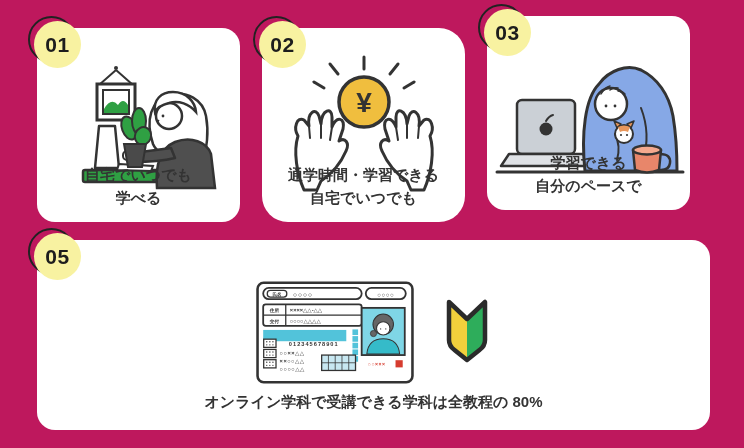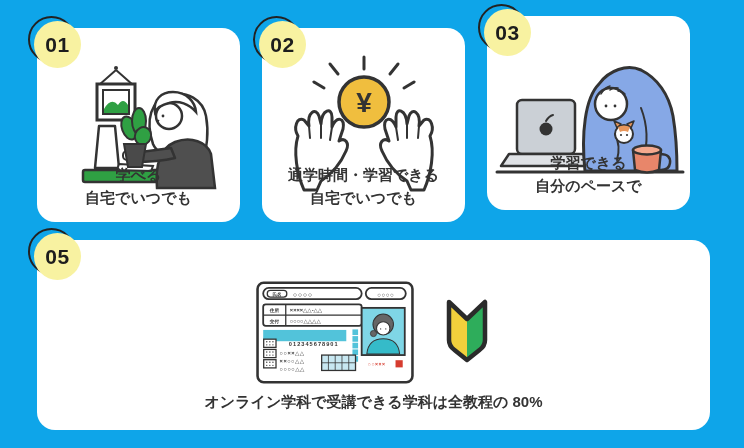--- a/index.html
+++ b/index.html
@@ -1,25 +1,25 @@
 <!DOCTYPE html>
 <html><head>
 <meta charset="utf-8">
 <style>
   html,body{margin:0;padding:0;}
   .stage{
     position:relative;width:744px;height:448px;overflow:hidden;
-    background:#0ea5e9;
+    background:#be185d;
     font-family:"Liberation Sans","DejaVu Sans",sans-serif;
     color:#333;
     text-decoration:underline;
   }
   .card{position:absolute;background:#fff;border-radius:18px;}
   #card1{left:37px;top:28px;width:203px;height:194px;}
-  #card2{left:262px;top:28px;width:203px;height:194px;}
+  #card2{left:262px;top:28px;width:203px;height:194px;border-radius:26px;}
   #card3{left:487px;top:16px;width:203px;height:194px;}
   #card4{left:37px;top:240px;width:673px;height:190px;}
   .badge{position:absolute;left:-9px;top:-12px;width:58px;height:56px;}
   .badge-ring{position:absolute;left:0;top:0;width:47px;height:47px;border:2.5px solid #222;border-radius:50%;box-sizing:border-box;}
   .badge-fill{position:absolute;left:6px;top:5px;width:47px;height:47px;background:#f8f2a1;border-radius:50%;}
   .badge-num{position:absolute;left:6px;top:5px;width:47px;height:47px;display:flex;align-items:center;justify-content:center;
     font-weight:bold;font-size:21px;color:#1d1d1d;letter-spacing:.5px;}
   .illus{position:absolute;left:50%;transform:translateX(-50%);top:26px;}
   .caption{position:absolute;left:0;right:0;bottom:13px;text-align:center;font-weight:bold;font-size:15px;line-height:1.5;color:#333;}
   .c4-content{position:absolute;left:0;right:0;top:24px;height:136px;display:flex;align-items:center;justify-content:center;gap:28px;}
@@ -61,22 +61,22 @@
         <rect x="84" y="97" width="13" height="9" rx="4" fill="#fff" stroke="#333" stroke-width="2"></rect>
       </g>
       <g>
         <ellipse cx="90" cy="74" rx="7" ry="12" transform="rotate(-20 90 74)" fill="#2fa043" stroke="#333" stroke-width="2"></ellipse>
         <ellipse cx="100" cy="67" rx="7" ry="13" fill="#2fa043" stroke="#333" stroke-width="2"></ellipse>
         <ellipse cx="104" cy="82" rx="8" ry="9" transform="rotate(20 104 82)" fill="#2fa043" stroke="#333" stroke-width="2"></ellipse>
         <path d="M85,90 L107,90 L103,113 L89,113 Z" fill="#4a4a4a" stroke="#333" stroke-width="2"></path>
       </g>
     </svg>
     <div class="caption">
+      <div>自宅でいつでも</div>
       <div>学べる</div>
-      <div>自宅でいつでも</div>
     </div>
   </div>
 
   <div class="card" id="card2">
     <div class="badge">
       <span class="badge-ring"></span>
       <span class="badge-fill"></span>
       <span class="badge-num">02</span>
     </div>
     <svg class="illus" width="200" height="138" viewBox="0 0 200 138">

